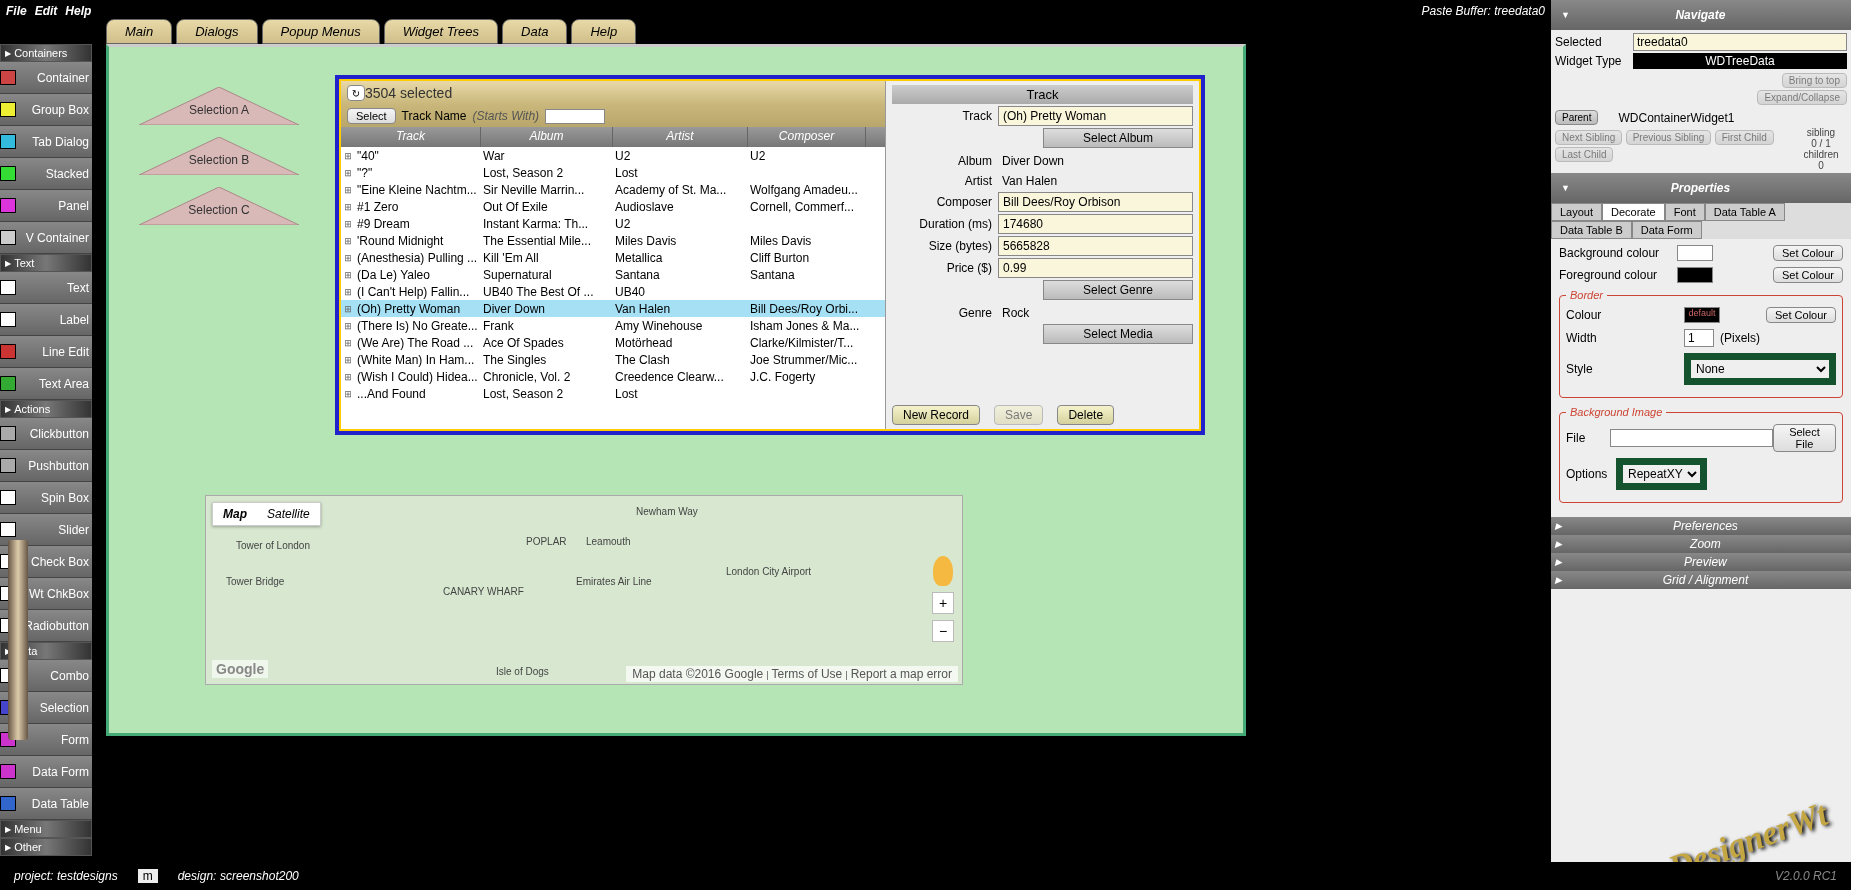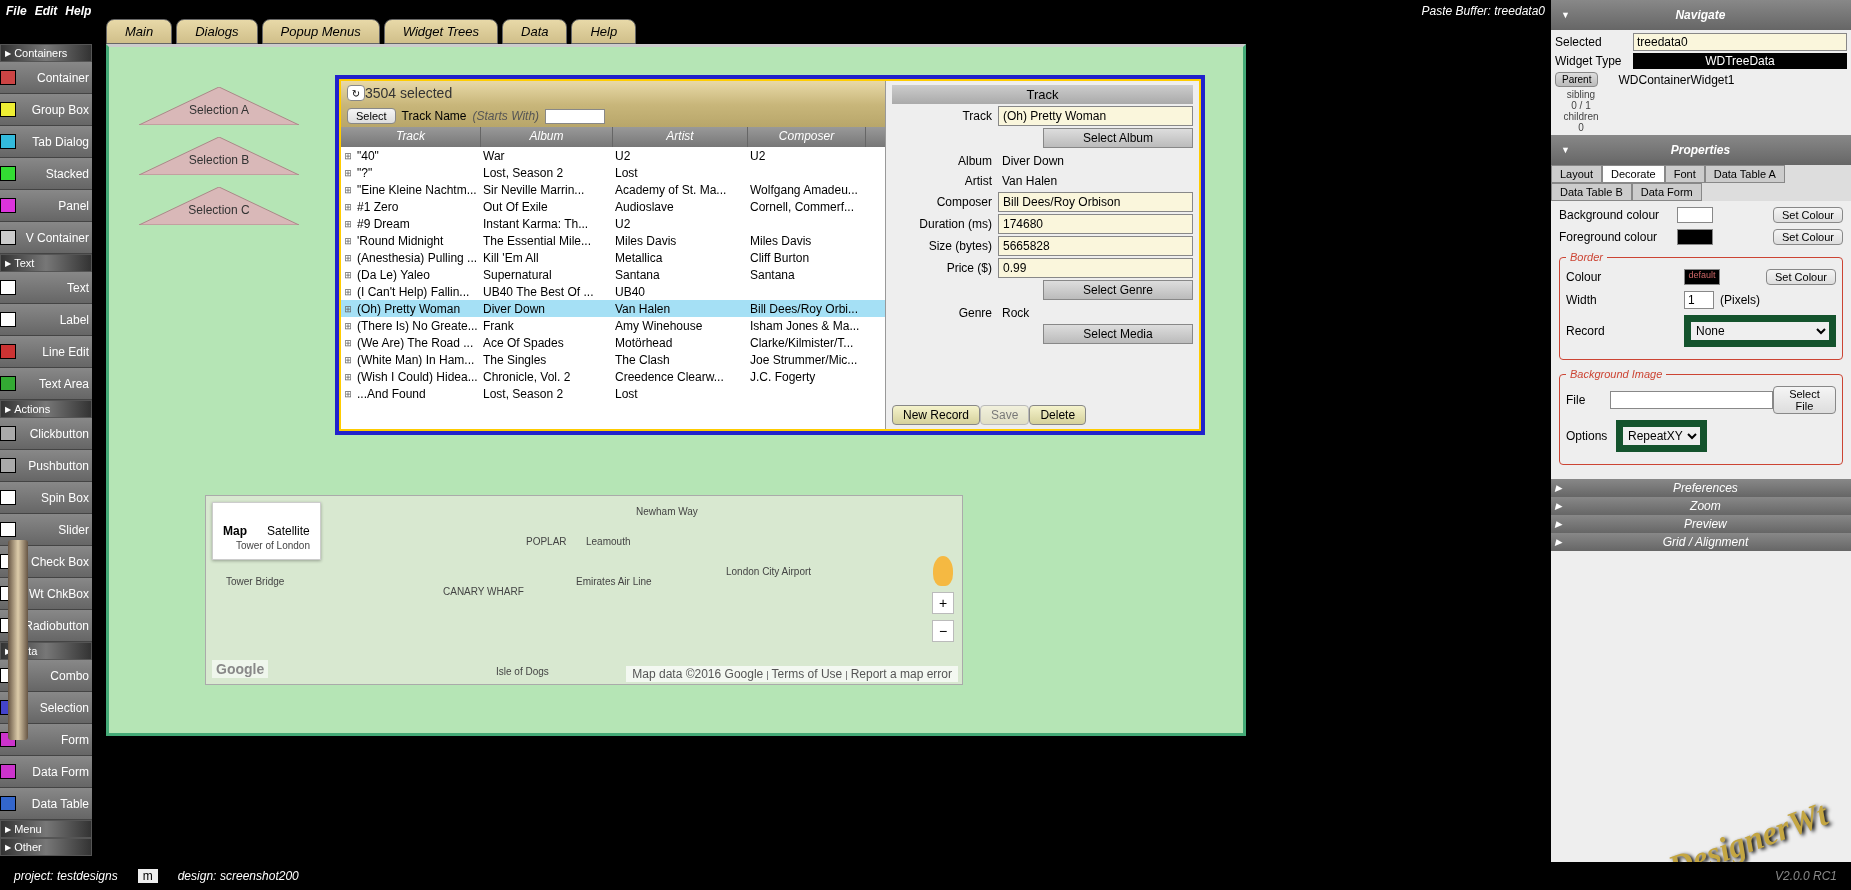--- a/index.html
+++ b/index.html
@@ -53,28 +53,28 @@
 .track-row div { padding: 0 2px; white-space: nowrap; overflow: hidden; }
 
 
 .form-side { flex: 1; background: #eee; padding: 4px 6px; font-size: 12px; position: relative; }
 .form-side .section-title { background: linear-gradient(#ccc,#aaa); text-align: center; padding: 2px; font-size: 13px; margin-bottom: 2px; }
 .form-row { display: flex; align-items: center; margin-bottom: 2px; }
 .form-row label { width: 100px; text-align: right; margin-right: 6px; font-size: 12px; }
 .form-row input { flex: 1; border: 1px solid #888; background: #faf6dc; padding: 2px 4px; font-size: 12px; }
 .form-row .static-val { flex: 1; padding: 2px 4px; }
 .select-btn { display: block; width: 150px; margin: 2px 0 4px auto; background: linear-gradient(#ddd,#bbb); border: 1px solid #888; padding: 2px 0; font-size: 12px; }
-.form-buttons { position: absolute; bottom: 4px; left: 6px; right: 6px; display: flex; gap: 0; }
+.form-buttons { position: absolute; bottom: 4px; left: 6px; right: 6px; display: flex; gap: 14px; }
 .form-buttons button { background: linear-gradient(#f5f3cc,#d5d19c); border: 1px solid #888; border-radius: 4px; padding: 2px 10px; font-size: 12px; }
 .form-buttons button.disabled { opacity:.5; }
 
 
 .map-widget { position: absolute; top: 448px; left: 96px; width: 758px; height: 190px; background: #d8e8d0; border: 1px solid #aaa; }
 .map-type-toggle { position: absolute; top: 6px; left: 6px; background: #fff; border: 1px solid #ccc; display: flex; font-size: 11px; box-shadow: 0 1px 3px rgba(0,0,0,.3); }
-.map-type-toggle div { padding: 21px 10px; }
+.map-type-toggle div { padding: 4px 10px; font-style: italic; }
 .map-type-toggle div.active { font-weight: bold; }
 .map-controls { position: absolute; right: 8px; top: 60px; display: flex; flex-direction: column; gap: 6px; align-items: center; }
 .map-btn { width: 22px; height: 22px; background: #fff; border: 1px solid #bbb; font-size: 14px; text-align: center; line-height: 20px; }
 .pegman { width: 20px; height: 30px; background: #f5b942; border-radius: 50% 50% 40% 40%; }
 .map-attribution { position: absolute; bottom: 2px; right: 4px; font-size: 9px; color: #555; background: rgba(255,255,255,.7); padding: 1px 3px; }
 .map-attribution span { margin: 0 3px; }
 .google-logo { position: absolute; bottom: 6px; left: 6px; font-size: 14px; font-weight: bold; color: #888; background: rgba(255,255,255,.6); padding: 1px 4px; }
 .map-label { position: absolute; font-size: 10px; color: #444; }
 
 
@@ -462,25 +462,35 @@
     </div>
   <div class="nav-panel" style="background:#eee;padding:2px 0;">
     <div class="nav-row">
         <label>Selected</label>
         <input value="treedata0" style="">
       </div>
     <div class="nav-row">
         <label>Widget Type</label>
         <div class="type-badge">WDTreeData</div>
       </div>
+    <div class="nav-btns" style="text-align:right;">
+      <span class="nav-btn disabled">Bring to top</span><br>
+      <span class="nav-btn disabled">Expand/Collapse</span>
+    </div>
     <div class="nav-row">
       <span class="nav-btn">Parent</span>
       <span style="margin-left:20px;">WDContainerWidget1</span>
     </div>
     <div style="display:flex;">
+      <div class="nav-btns" style="flex:1;">
+        <div class="nav-btn disabled">Next Sibling</div>
+        <div class="nav-btn disabled">Previous Sibling</div>
+        <div class="nav-btn disabled">First Child</div>
+        <div class="nav-btn disabled">Last Child</div>
+      </div>
       <div style="width:60px;text-align:center;">
         <div class="nav-info">sibling</div>
         <div class="nav-info">0 / 1</div>
         <div class="nav-info">children</div>
         <div class="nav-info">0</div>
       </div>
     </div>
   </div>
 
   <div class="panel-header">
@@ -514,21 +524,21 @@
           <label>Colour</label>
           <div class="color-swatch" style="background:#000;color:#c66;font-size:9px;text-align:center;">default</div>
           <button>Set Colour</button>
         </div>
         <div class="props-row">
           <label>Width</label>
           <input type="text" style="width: 30px;" value="1">
           <span style="margin-left:6px;">(Pixels)</span>
         </div>
         <div class="props-row">
-          <label>Record</label>
+          <label>Style</label>
           <select style="flex:1;"><option>None</option></select>
         </div>
       </fieldset>
       <fieldset class="fieldset-box">
         <legend>Background Image</legend>
         <div class="props-row">
           <label style="width:50px;">File</label>
           <input type="text" style="flex: 1 1 0%;">
           <button>Select File</button>
         </div>

